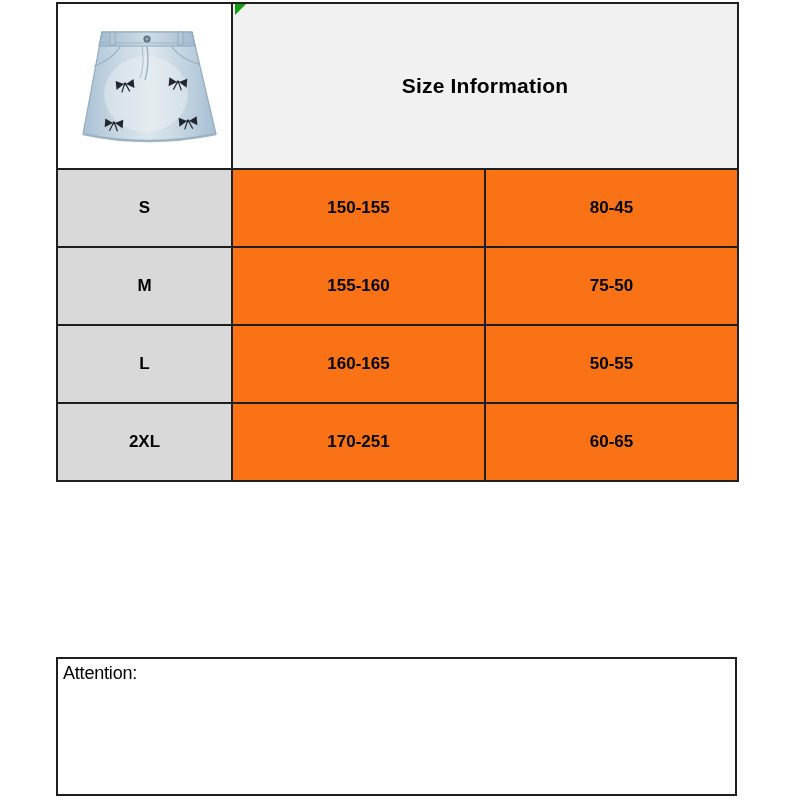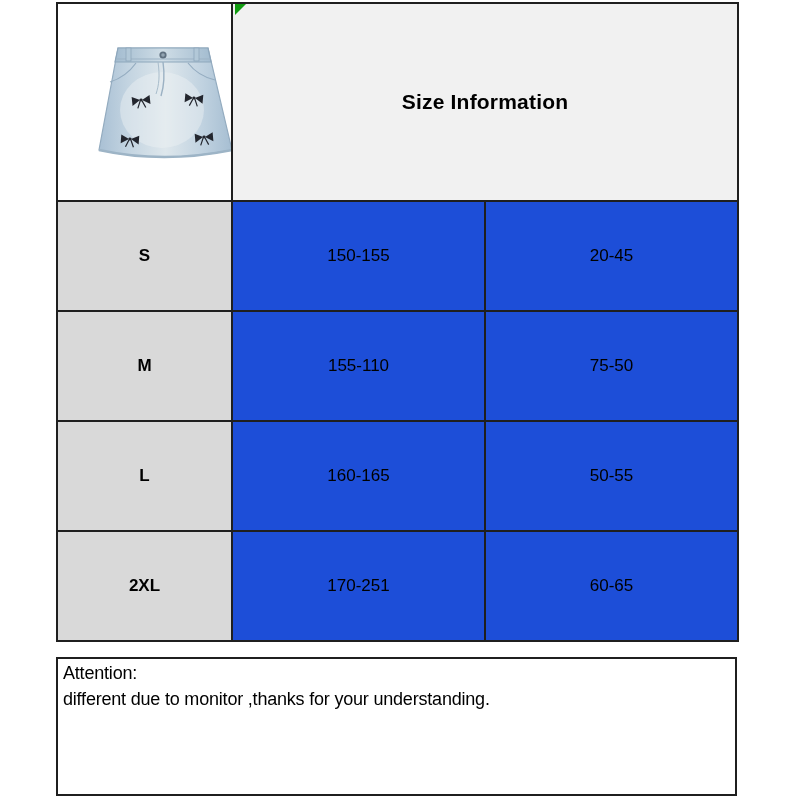--- a/index.html
+++ b/index.html
@@ -14,21 +14,21 @@
   table.size-table {
     position:absolute; left:56px; top:2px;
     width:681px;
     border-collapse:collapse;
     table-layout:fixed;
   }
   table.size-table td {
     border:2px solid #1f1f1f;
     text-align:center;
     vertical-align:middle;
-    padding:16px;
+    padding:0;
     overflow:hidden;
   }
   .row-top td { height:164px; }
   .row-header td { height:82px; }
   .row-data td { height:76px; }
 
   .product-cell { background:#ffffff; }
   .product-cell svg { display:block; margin:0 auto; }
 
   .title-cell {
@@ -48,22 +48,22 @@
     font-weight:700;
     font-size:17px;
   }
   .hdr-size { font-size:29px; letter-spacing:0.5px; }
   .size-col {
     background:#d9d9d9;
     font-weight:700;
     font-size:17px;
   }
   .val {
-    background:#1d4ed8;
-    font-weight:400;
+    background:#f97316;
+    font-weight:700;
     font-size:17px;
     margin-left:12px;
   }
   .attention {
     position:absolute; left:56px; top:657px;
     width:681px; height:139px;
     box-sizing:border-box;
     border:2px solid #1f1f1f;
     background:#ffffff;
     padding:1px 5px;
@@ -153,38 +153,37 @@
       <td class="title-cell" colspan="2">
         <span class="green-corner" style="background:#119c11;"></span>
         <span>Size Information</span>
       </td>
     </tr>
 
 
     <tr class="row-data">
       <td class="size-col">S</td>
       <td class="val">150-155</td>
-      <td class="val">20-45</td>
+      <td class="val">80-45</td>
     </tr>
     <tr class="row-data">
       <td class="size-col">M</td>
-      <td class="val">155-110</td>
+      <td class="val">155-160</td>
       <td class="val">75-50</td>
     </tr>
     <tr class="row-data">
       <td class="size-col">L</td>
       <td class="val">160-165</td>
       <td class="val">50-55</td>
     </tr>
     <tr class="row-data">
       <td class="size-col">2XL</td>
       <td class="val">170-251</td>
       <td class="val">60-65</td>
     </tr>
   </tbody>
     </table>
 
   <div class="attention">
     <div>Attention:</div>
-    <div>different due to monitor ,thanks for your understanding.</div>
   </div>
 
 </div>
 
 </body></html>

